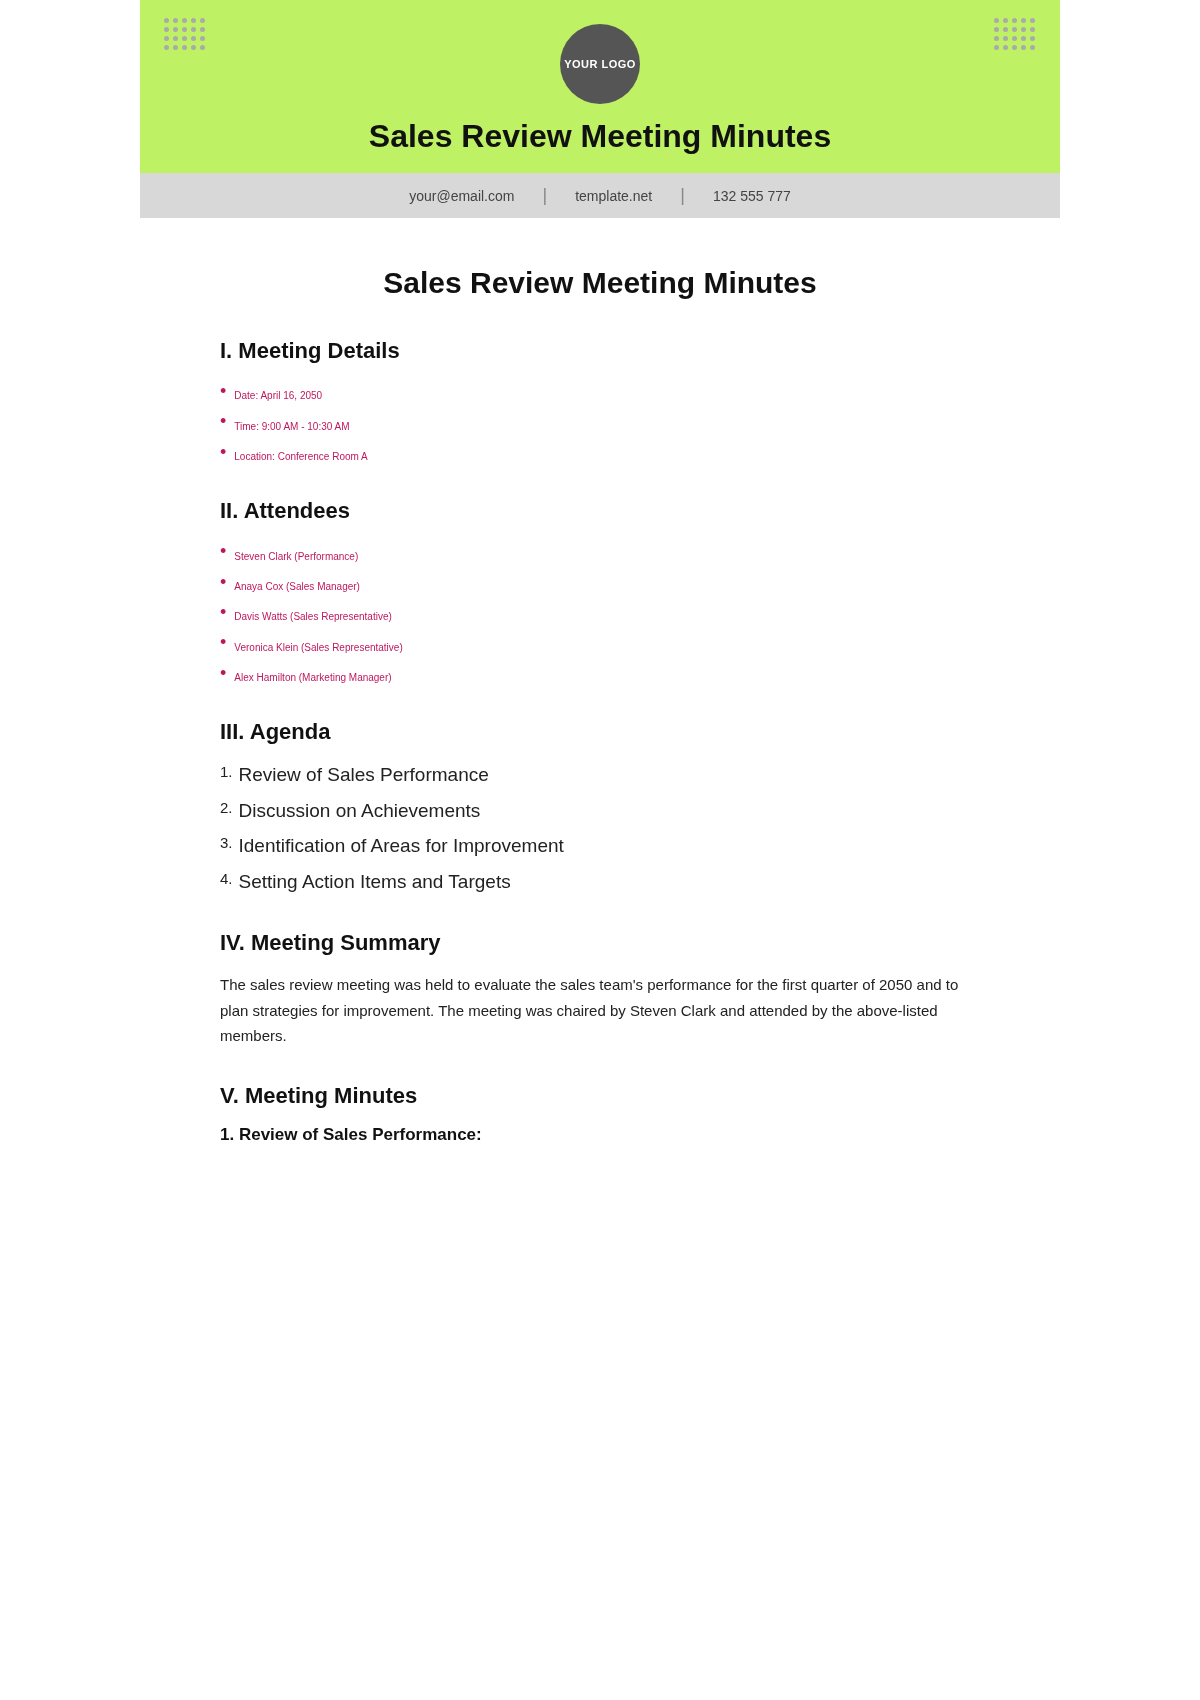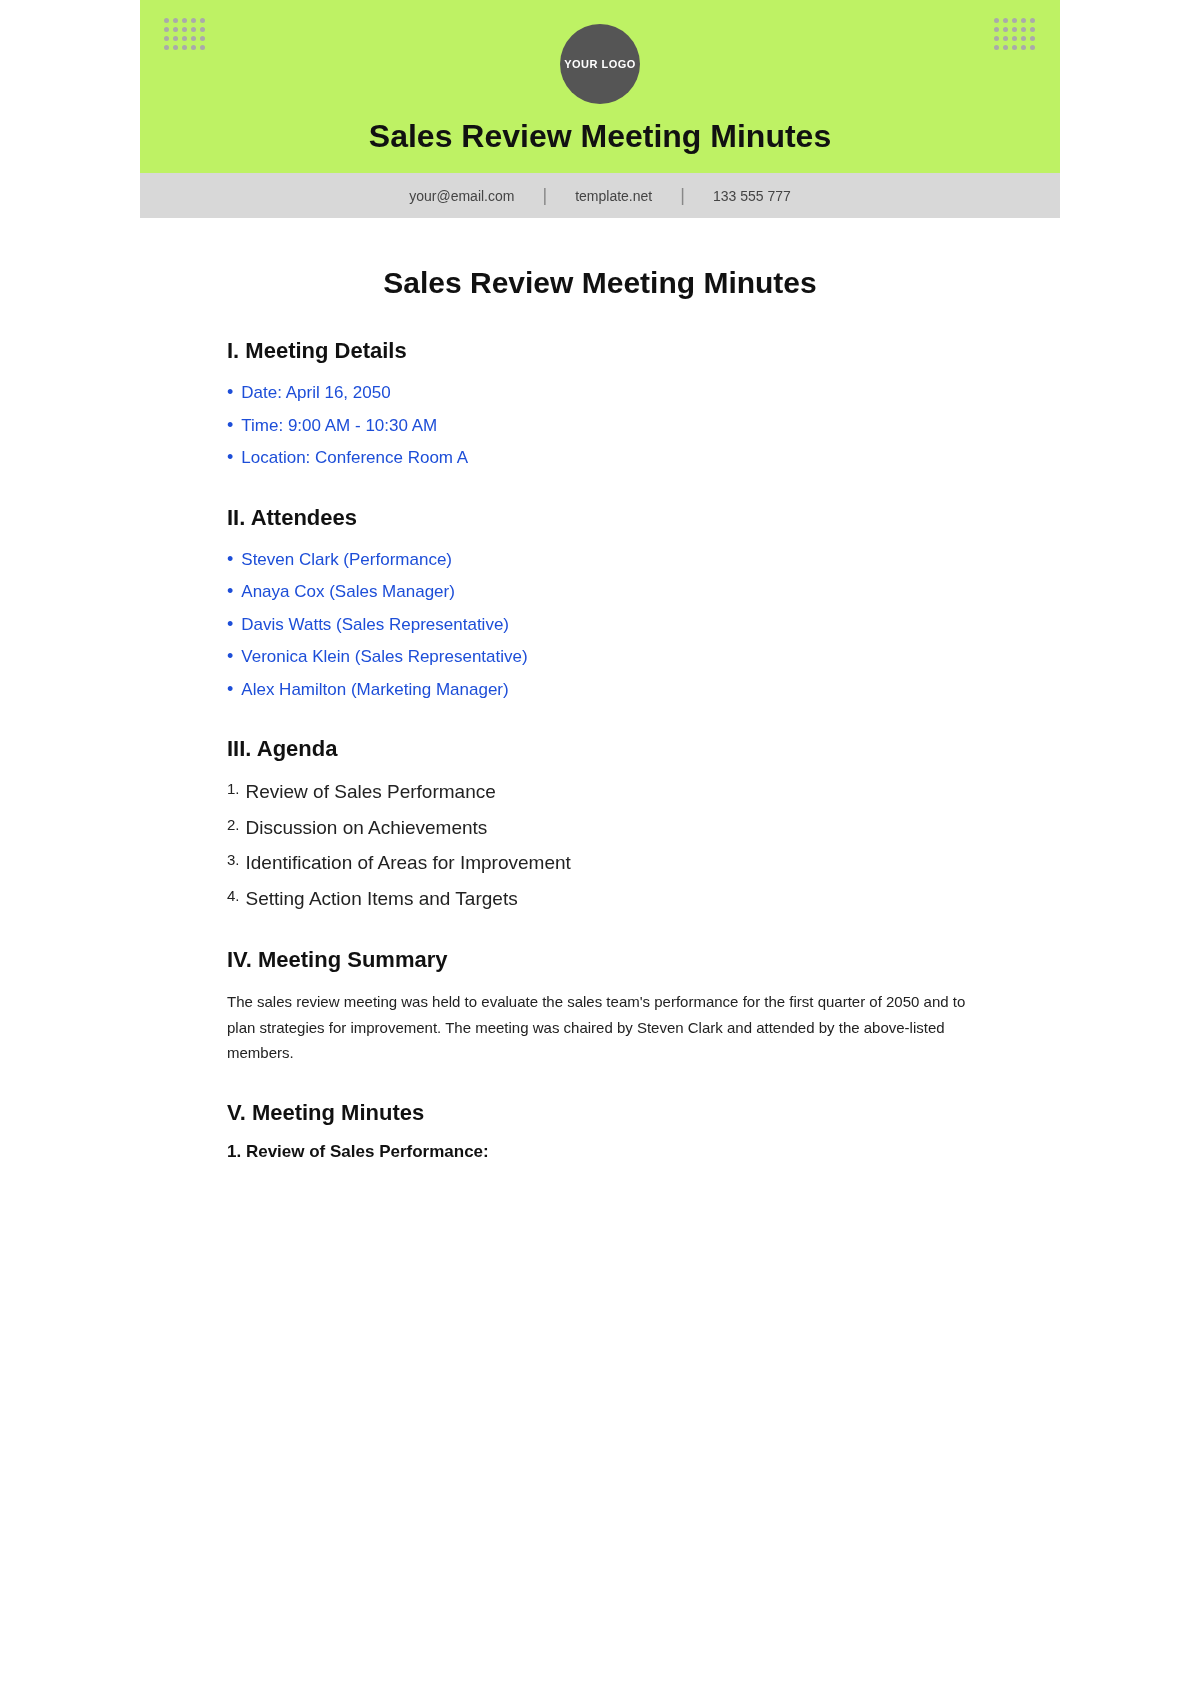--- a/index.html
+++ b/index.html
@@ -92,41 +92,40 @@
     .doc-title {
       font-size: 30px;
       font-weight: 900;
       text-align: center;
       margin-bottom: 38px;
       color: #111;
     }
 
     .section {
       margin-bottom: 34px;
-      margin-left: 7px;
     }
 
     .section-heading {
       font-size: 22px;
       font-weight: 900;
       color: #111;
       margin-bottom: 16px;
     }
 
     .bullet-list {
       list-style: none;
       padding: 0;
     }
 
     .bullet-list li {
-      font-size: 17px;
-      color: #1d4ed8;
+      font-size: 10px;
+      color: #be185d;
       margin-bottom: 7px;
       display: flex;
-      align-items: center;
+      align-items: flex-end;
       gap: 8px;
       line-height: 1.5;
     }
 
     .bullet-list li::before {
       content: "•";
       font-size: 18px;
       line-height: 1.3;
       flex-shrink: 0;
     }
@@ -222,21 +221,21 @@
   <div class="logo-circle">YOUR
 LOGO</div>
   <h1 class="header-title">Sales Review Meeting Minutes</h1>
 </div>
 
 <div class="header-bar">
   <span class="header-bar-item">your@email.com</span>
   <span class="header-bar-sep">|</span>
   <span class="header-bar-item">template.net</span>
   <span class="header-bar-sep">|</span>
-  <span class="header-bar-item">133 555 777</span>
+  <span class="header-bar-item">132 555 777</span>
 </div>
 
 <div class="content">
 
   <h1 class="doc-title">Sales Review Meeting Minutes</h1>
 
   <div class="section">
     <h2 class="section-heading">I. Meeting Details</h2>
     <ul class="bullet-list">
       <li>

